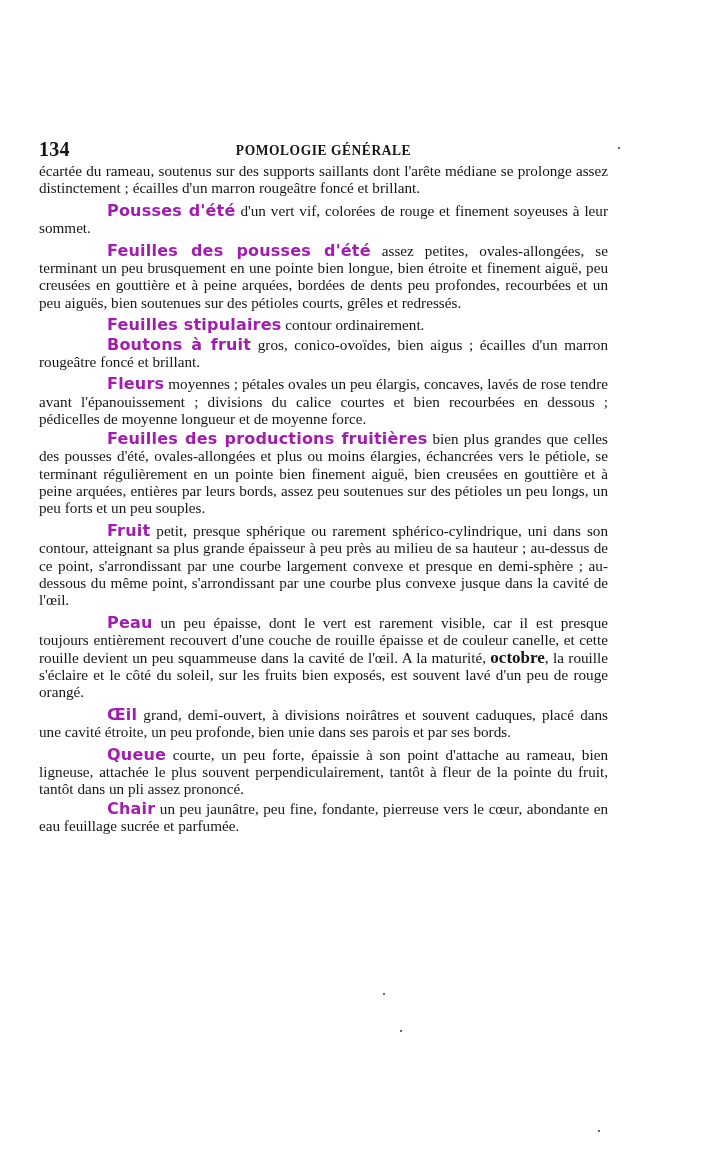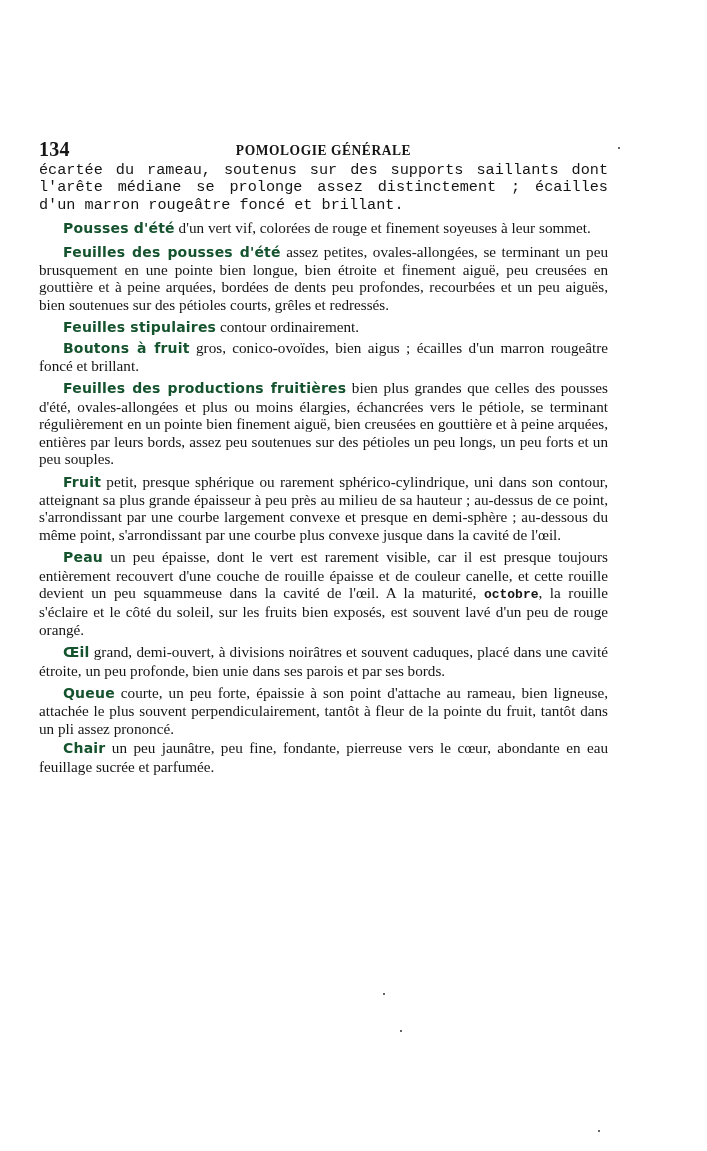--- a/index.html
+++ b/index.html
@@ -13,27 +13,27 @@
   .page-number {
     position:absolute; left:0; top:0;
     font-size:20px; font-weight:bold; letter-spacing:0.2px;
   }
   .running-title {
     position:absolute; left:0; right:0; top:1px; text-align:center;
     font-size:14.5px; font-weight:bold; letter-spacing:0.6px;
     transform:scaleX(0.93);
   }
   .para { text-align:justify; margin:0 0 5px 0; text-indent:24px; }
-  .para.cont { text-indent:0;font-family:Liberation Mono, monospace; }
+  .para.cont { text-indent:0; }
   .para.tight { margin-bottom:2px; }
   .term {
     font-family:"DejaVu Sans", sans-serif; font-weight:bold;
-    font-size:14px; letter-spacing:0.2px; color:#14532d;
+    font-size:16px; letter-spacing:0.2px; color:#a21caf;margin-left:44px;
   }
-  .inline-bold { font-family:Liberation Mono, monospace; font-weight:bold; font-size:13px; }
+  .inline-bold { font-family:Liberation Serif, serif; font-weight:bold; font-size:17px; }
   .speck { position:absolute; width:2px; height:2px; background:#333; border-radius:1px; }
 </style>
 </head>
 <body>
 
 <div class="page">
   <div class="header">
     <span class="page-number">134</span>
     <div class="running-title">POMOLOGIE GÉNÉRALE</div>
   </div>
@@ -52,20 +52,23 @@
 
 
   <p class="para tight">
     <span class="term">Feuilles stipulaires</span><span> contour ordinairement.</span>
   </p>
 
   <p class="para">
     <span class="term">Boutons à fruit</span><span> gros, conico-ovoïdes, bien aigus ; écailles d'un marron rougeâtre foncé et brillant.</span>
   </p>
 
+  <p class="para tight">
+    <span class="term">Fleurs</span><span> moyennes ; pétales ovales un peu élargis, concaves, lavés de rose tendre avant l'épanouissement ; divisions du calice courtes et bien recourbées en dessous ; pédicelles de moyenne longueur et de moyenne force.</span>
+  </p>
 
   <p class="para">
     <span class="term">Feuilles des productions fruitières</span><span> bien plus grandes que celles des pousses d'été, ovales-allongées et plus ou moins élargies, échancrées vers le pétiole, se terminant régulièrement en un pointe bien finement aiguë, bien creusées en gouttière et à peine arquées, entières par leurs bords, assez peu soutenues sur des pétioles un peu longs, un peu forts et un peu souples.</span>
   </p>
 
 
   <p class="para">
     <span class="term">Fruit</span><span> petit, presque sphérique ou rarement sphérico-cylindrique, uni dans son contour, atteignant sa plus grande épaisseur à peu près au milieu de sa hauteur ; au-dessus de ce point, s'arrondissant par une courbe largement convexe et presque en demi-sphère ; au-dessous du même point, s'arrondissant par une courbe plus convexe jusque dans la cavité de l'œil.</span>
   </p>
 

